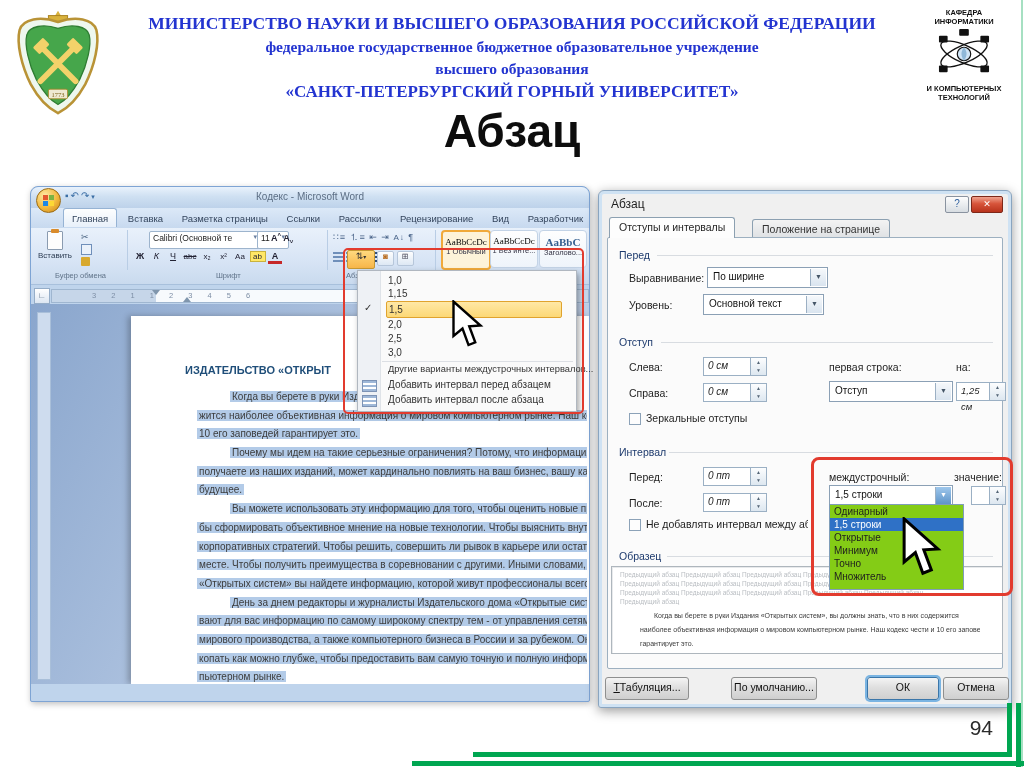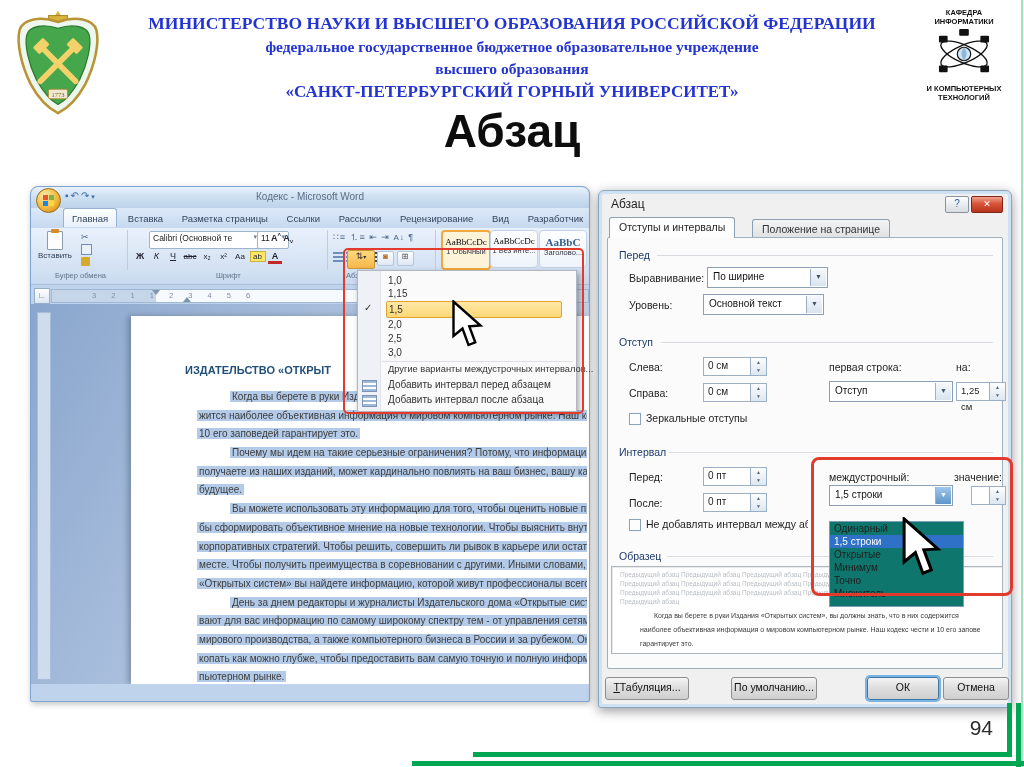--- a/index.html
+++ b/index.html
@@ -114,25 +114,25 @@
   .dlg-page{left:8px;top:46px;width:394px;height:430px;background:#fbfbfb;border:1px solid #9db0c0;border-radius:2px;}
   .grp-title{position:absolute;font-size:10.5px;color:#1d3a6d;}
   .grp-hr{position:absolute;height:1px;background:#d8dce1;}
   .dlbl{position:absolute;color:#1e1e1e;}
   .dcombo{position:absolute;height:19px;background:#fff;border:1px solid #8ba0b5;font-size:10px;
       line-height:17px;padding-left:5px;color:#111;}
   .dcombo .arr{position:absolute;right:1px;top:1px;bottom:1px;width:15px;background:linear-gradient(#f5f8fb,#d9e4ef);
       border-left:1px solid #9cb0c4;text-align:center;font-size:7px;color:#44false;line-height:15px;color:#456;}
   .dcombo .arr.pressed{background:linear-gradient(#9ec7ec,#5f95c9);color:#fff;}
   .dspin{position:absolute;height:17px;background:#fff;border:1px solid #9bb0c4;font-size:10px;
-      line-height:16px;padding-left:4px;}
+      line-height:16px;padding-left:4px;font-style:italic;}
   .spinbtns{position:absolute;right:-17px;top:-1px;width:15px;height:17px;border:1px solid #9bb0c4;
       background:linear-gradient(#fcfdfe,#dde7f0);font-size:5px;color:#567;text-align:center;line-height:8px;}
   .chk{position:absolute;width:10px;height:10px;background:#fdfdfd;border:1px solid #8ca2b8;}
-  .dlist{position:absolute;left:230px;top:330px;width:133px;height:84px;background:#0f766e;
+  .dlist{position:absolute;left:230px;top:313px;width:133px;height:84px;background:#84cc16;
       border:1px solid #7f9db9;z-index:5;font-size:10px;}
   .dli{height:13px;line-height:13px;padding-left:4px;white-space:nowrap;overflow:hidden;}
   .dli.sel{background:#2f71c6;color:#fff;}
   .red2{left:212px;top:266px;width:196px;height:133px;border-width:3px;border-radius:8px;z-index:6;}
   .smpbox{left:12px;top:375px;width:390px;height:86px;background:#fff;border:1px solid #aeb6bd;
       box-shadow:inset 1px 1px 0 #e8eaec;z-index:1;}
   .smp-grey{position:absolute;left:8px;right:8px;font-size:6.5px;color:#b9bdc2;white-space:nowrap;overflow:hidden;}
   .smp-black{position:absolute;left:28px;right:22px;font-size:7px;color:#3a3a3a;white-space:nowrap;overflow:hidden;}
   .dbtn{position:absolute;top:486px;height:21px;background:linear-gradient(#f4f4f4,#dfdfdf 45%,#cfcfcf);
       border:1px solid #8e8f8f;border-radius:3px;font-size:10.5px;text-align:center;line-height:19px;color:#111;}

